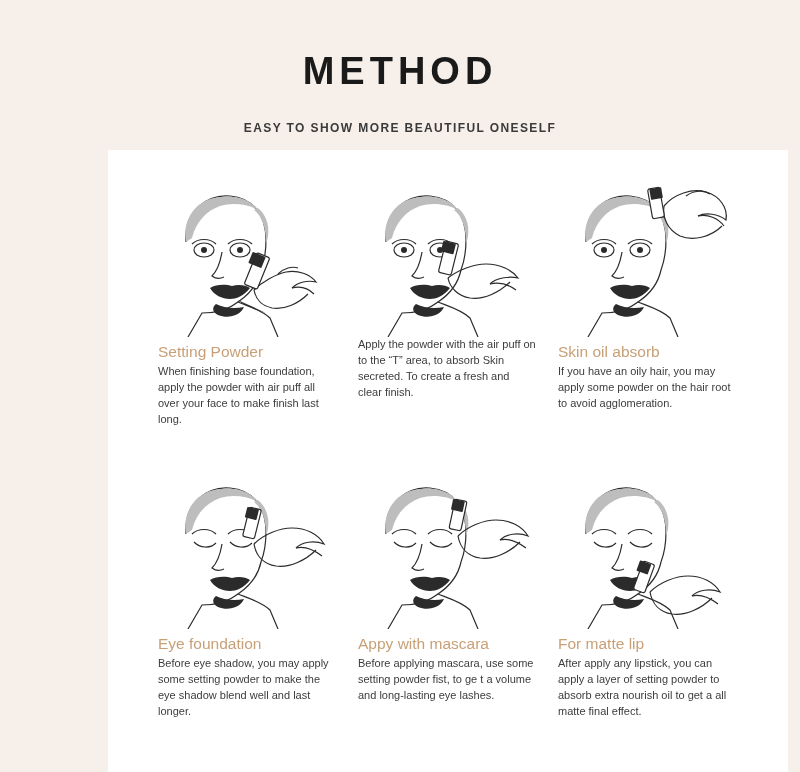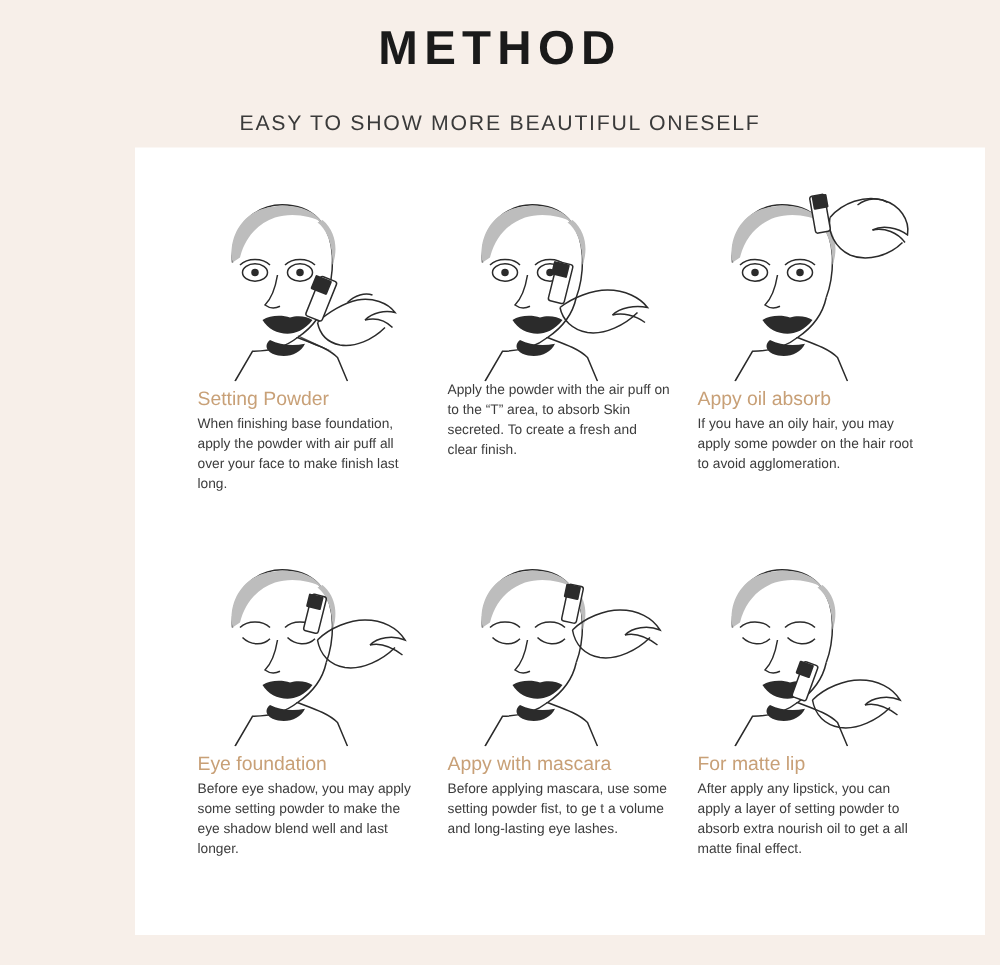--- a/index.html
+++ b/index.html
@@ -16,36 +16,38 @@
   .page {
     position: relative;
     width: 800px;
     height: 772px;
     background: #f7efe9;
     box-sizing: border-box;
   }
   .header {
     text-align: center;
     padding-top: 10px;
+    margin-top: 32px;
   }
   .main-title {
     font-size: 38px;
     letter-spacing: 5px;
     font-weight: bold;
     color: #1a1a1a;
     margin: 0;
     padding-top: 8px;
     font-family: "Liberation Sans", sans-serif;
   }
   .subtitle {
-    font-size: 17px;
+    font-size: 12px;
     letter-spacing: 1.4px;
     color: #3a3a3a;
     margin: 0;
     padding-top: 28px;
+    font-weight: bold;
   }
   .card {
     position: absolute;
     left: 60px;
     top: 118px;
     width: 680px;
     height: 630px;
     background: #ffffff;
     margin-left: 48px;
   }
@@ -175,21 +177,21 @@
             <path d="M80 120 C70 128 56 131 44 131 L30 155" fill="none"></path>
             <path d="M58 122 C66 126 76 127 86 125 C82 134 70 137 60 133 C54 130 54 125 58 122 Z" fill="#2b2b2b" stroke="none"></path>
             <path d="M106 24 C116 12 134 6 148 10 C162 14 170 26 168 38 C160 32 148 30 140 34" fill="none"></path>
             <path d="M106 24 C104 36 110 48 122 54 C136 60 154 54 164 44" fill="none"></path>
             <path d="M140 34 C150 32 160 36 166 44" fill="none"></path>
             <path d="M128 14 C136 8 146 8 152 12" fill="none"></path>
             <rect x="92" y="6" width="12" height="30" rx="2" transform="rotate(-10 98 21)" fill="#ffffff"></rect>
             <rect x="92" y="6" width="12" height="11" rx="1" transform="rotate(-10 98 11)" fill="#2b2b2b" stroke="none"></rect>
           </svg>
         </div>
-        <h3 class="cell-title">Appy oil absorb</h3>
+        <h3 class="cell-title">Skin oil absorb</h3>
         <p class="cell-body">If you have an oily hair, you may apply some powder on the hair root to avoid agglomeration.</p>
       </div>
 
       <div class="row-gap"></div>
 
       <div class="cell">
         <div class="illus">
           <svg width="175" height="155" viewBox="0 0 175 155" fill="none" stroke="#2b2b2b" stroke-width="1.2">
             <path d="M28 60 C26 28 50 12 72 14 C96 16 108 34 108 58 C108 70 106 80 103 88" fill="none"></path>
             <path d="M28 60 C24 40 36 20 56 16 C74 12 92 16 100 28 C90 22 74 20 62 24 C48 29 38 40 34 56 Z" fill="#bdbdbd" stroke="none"></path>

